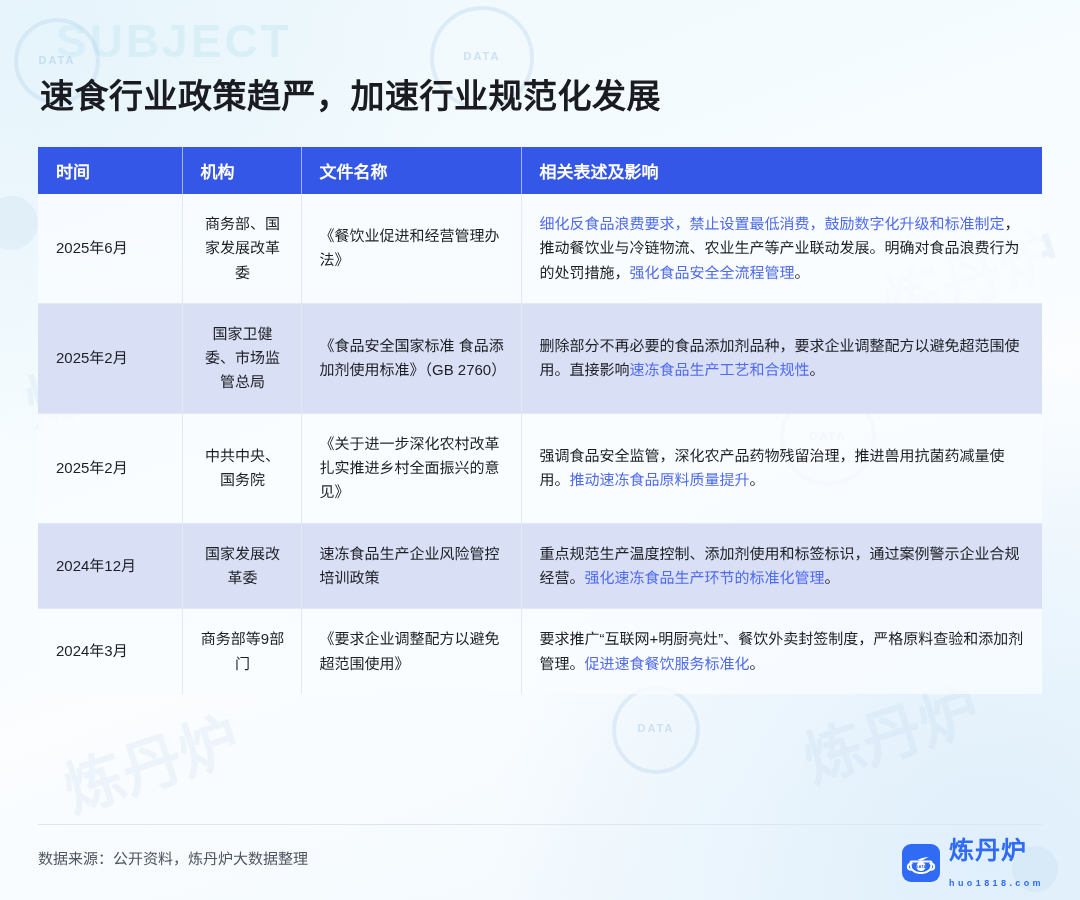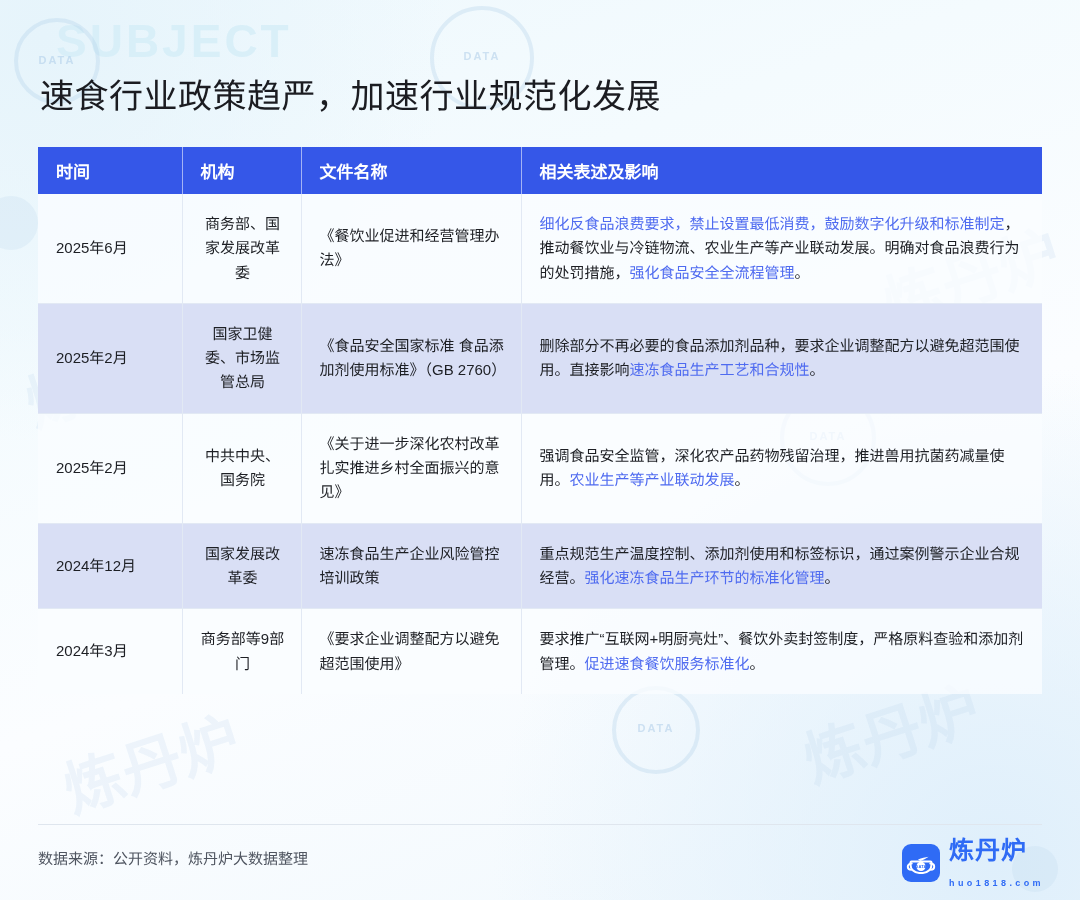--- a/index.html
+++ b/index.html
@@ -81,21 +81,21 @@
     background: rgba(180,208,235,.20);
     pointer-events: none;
   }
 
   
   .title {
     position: absolute;
     left: 40px;
     top: 46px;
     font-size: 34px;
-    font-weight: 400;
+    font-weight: 700;
     color: #1b1c21;
     letter-spacing: .5px;
     white-space: nowrap;
   }
 
   
   .table-wrap {
     position: absolute;
     left: 38px;
     top: 147px;
@@ -257,21 +257,21 @@
           <tr class="even">
             <td class="col-time">2025年2月</td>
             <td class="col-org">国家卫健委、市场监管总局</td>
             <td class="col-doc">《食品安全国家标准 食品添加剂使用标准》（GB 2760）</td>
             <td class="col-desc"><span>删除部分不再必要的食品添加剂品种，要求企业调整配方以避免超范围使用。直接影响</span><span class="hl">速冻食品生产工艺和合规性</span><span>。</span></td>
           </tr>
           <tr class="odd">
             <td class="col-time">2025年2月</td>
             <td class="col-org">中共中央、国务院</td>
             <td class="col-doc">《关于进一步深化农村改革 扎实推进乡村全面振兴的意见》</td>
-            <td class="col-desc"><span>强调食品安全监管，深化农产品药物残留治理，推进兽用抗菌药减量使用。</span><span class="hl">农业生产等产业联动发展</span><span>。</span></td>
+            <td class="col-desc"><span>强调食品安全监管，深化农产品药物残留治理，推进兽用抗菌药减量使用。</span><span class="hl">推动速冻食品原料质量提升</span><span>。</span></td>
           </tr>
           <tr class="even">
             <td class="col-time">2024年12月</td>
             <td class="col-org">国家发展改革委</td>
             <td class="col-doc">速冻食品生产企业风险管控培训政策</td>
             <td class="col-desc"><span>重点规范生产温度控制、添加剂使用和标签标识，通过案例警示企业合规经营。</span><span class="hl">强化速冻食品生产环节的标准化管理</span><span>。</span></td>
           </tr>
           <tr class="odd">
             <td class="col-time">2024年3月</td>
             <td class="col-org">商务部等9部门</td>

